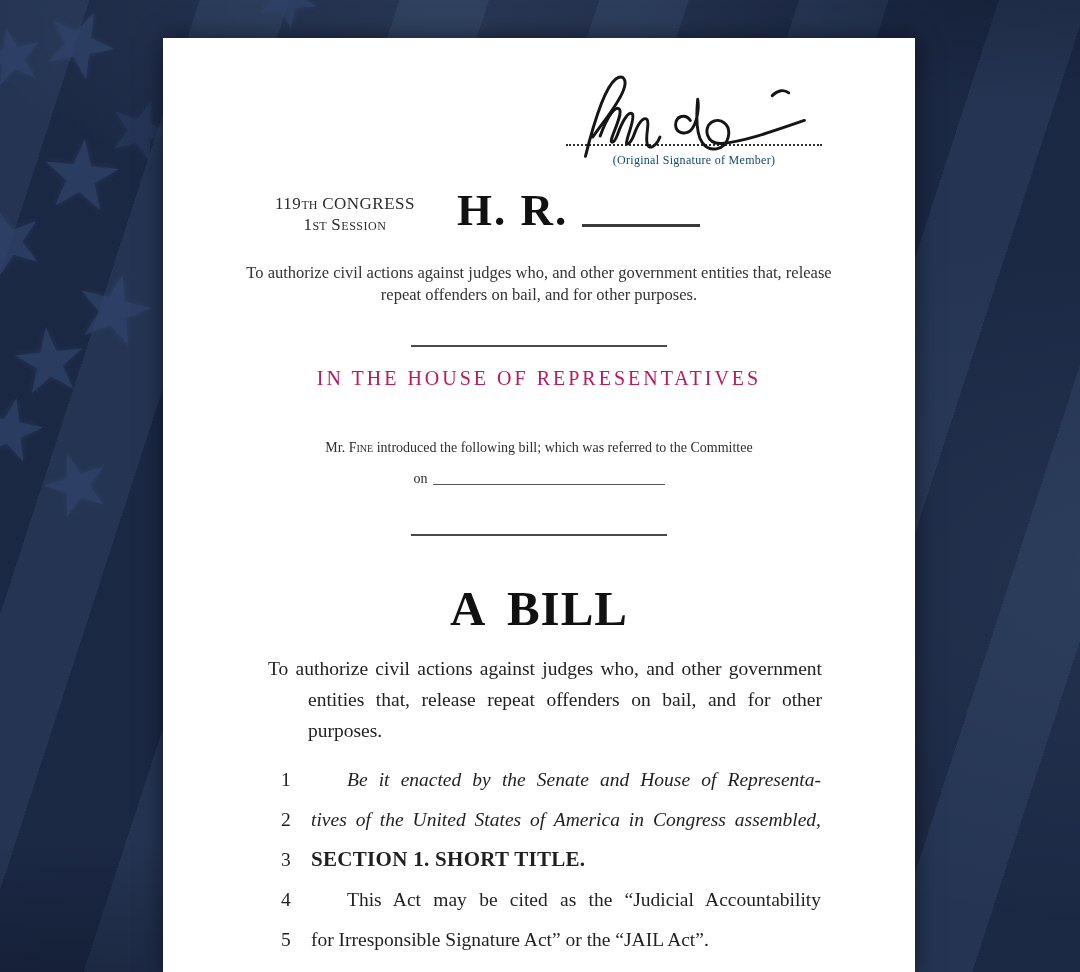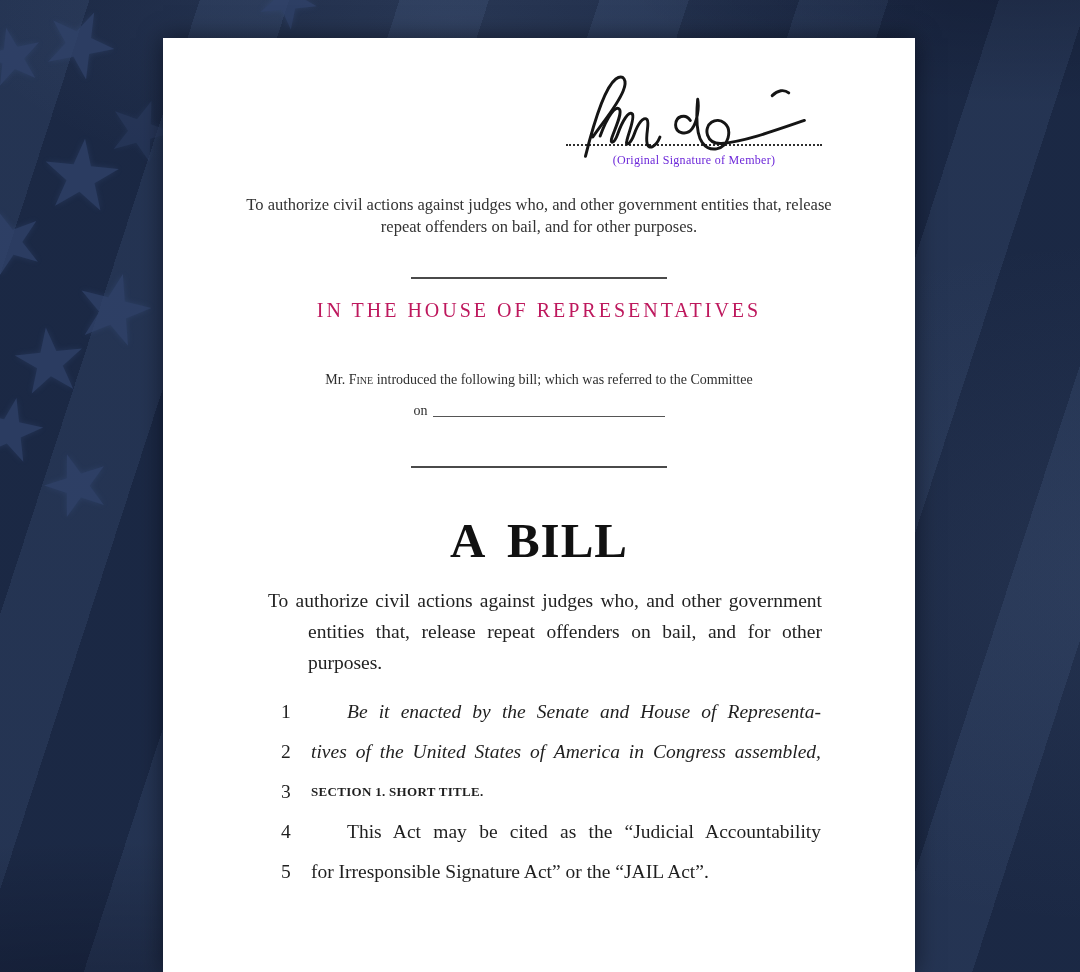--- a/index.html
+++ b/index.html
@@ -45,21 +45,21 @@
     background: #ffffff;
     box-shadow: 0 0 22px rgba(0,0,8,0.5);
     color: #1c1c1c;
     overflow: hidden;
   }
 
   
   .sig-block { width: 256px; margin: 30px 93px 0 auto; }
   .sig-svg { display: block; width: 100%; height: 92px; margin-bottom: -16px; position: relative; z-index: 2; }
   .sig-line { border-bottom: 2px dotted #2d2d2d; height: 0; }
-  .sig-caption { margin-top: 7px; text-align: center; font-size: 12px; letter-spacing: 0.3px; color: #6d28d9; }
+  .sig-caption { margin-top: 7px; text-align: center; font-size: 12px; letter-spacing: 0.3px; color: #0c4a6e; }
 
   
   .head-row { display: flex; align-items: flex-start; margin: 20px 0 0 112px; }
   .congress-block { text-align: center; font-size: 17px; line-height: 20px; letter-spacing: 0.5px; color: #2b2b2b; padding-top: 6px; }
   .ord { font-size: 12px; letter-spacing: 0; }
   .sc { font-variant: small-caps; }
   .hr-title { margin-left: 42px; font-size: 45px; font-weight: bold; letter-spacing: 2px; line-height: 1; color: #111; }
   .hr-blank { display: inline-block; width: 118px; border-bottom: 3px solid #3a3a3a; transform: translateY(2px); margin-left: 14px; }
 
   
@@ -76,21 +76,21 @@
     font-size: 19.5px; line-height: 31px; color: #222;
     text-align: justify; padding-left: 40px; text-indent: -40px;
   }
   .lines { margin: 20px 0 0 118px; width: 540px; }
   .line { display: flex; margin-bottom: 13px; font-size: 19.5px; line-height: 27px; color: #1f1f1f; }
   .num { width: 30px; flex: none; }
   .txt { flex: 1; }
   .it { font-style: italic; }
   .indent { text-indent: 36px; }
   .just { text-align: justify; text-align-last: justify; }
-  .bold-line { font-weight: bold; font-size: 13px; letter-spacing: 0.3px; line-height: 27px; }
+  .bold-line { font-weight: bold; font-size: 21px; letter-spacing: 0.3px; line-height: 27px; }
 </style>
 </head>
 <body>
 
 <div class="flag-bg">
   <span class="star" style="left:40px;  top:0px;    font-size:88px; transform:rotate(25deg);">★</span>
   <span class="star" style="left:-22px; top:18px;   font-size:76px; transform:rotate(-12deg);">★</span>
   <span class="star" style="left:255px; top:-38px;  font-size:74px; transform:rotate(30deg);">★</span>
   <span class="star" style="left:38px;  top:128px;  font-size:96px; transform:rotate(6deg);">★</span>
   <span class="star" style="left:105px; top:90px;   font-size:80px; transform:rotate(20deg); opacity:0.45;">★</span>
@@ -107,20 +107,27 @@
     <svg class="sig-svg" viewBox="0 0 260 100" fill="none" stroke="#151515" stroke-width="3.2" stroke-linecap="round" stroke-linejoin="round">
       <path d="M12,96 C20,64 32,22 45,12 C53,6 58,13 53,25 C46,42 30,60 20,75"></path>
       <path d="M28,74 C36,52 45,40 49,45 C52,49 45,64 41,75 C38,83 43,83 47,72 C52,58 59,46 63,50 C66,54 59,70 57,79 C55,86 61,83 65,72 C69,61 75,52 79,56 C82,60 77,73 79,82 C81,90 89,85 93,75"></path>
       <path d="M126,57 C121,49 110,52 110,62 C110,71 122,74 128,66 C133,59 136,44 134,34 C133,45 131,70 139,81 C147,92 163,90 167,76 C171,61 158,53 149,59 C140,65 143,83 160,82 C185,80 218,68 250,57"></path>
       <path d="M215,30 C221,24 228,23 233,27"></path>
     </svg>
     <div class="sig-line"></div>
     <div class="sig-caption">(Original Signature of Member)</div>
   </section>
 
+  <section class="head-row">
+    <div class="congress-block">
+      <div><span>119</span><span class="ord">TH</span> <span>CONGRESS</span></div>
+      <div><span>1</span><span class="ord">ST</span> <span class="sc">Session</span></div>
+    </div>
+    <h1 class="hr-title"><span>H. R.</span><span class="hr-blank"></span></h1>
+  </section>
 
   <p class="brief-top">To authorize civil actions against judges who, and other government entities that, release repeat offenders on bail, and for other purposes.</p>
 
   <hr class="rule">
 
   <h2 class="house-heading">IN THE HOUSE OF REPRESENTATIVES</h2>
 
   <p class="sponsor">
     <span>Mr.</span>
     <span class="sc">Fine</span>

